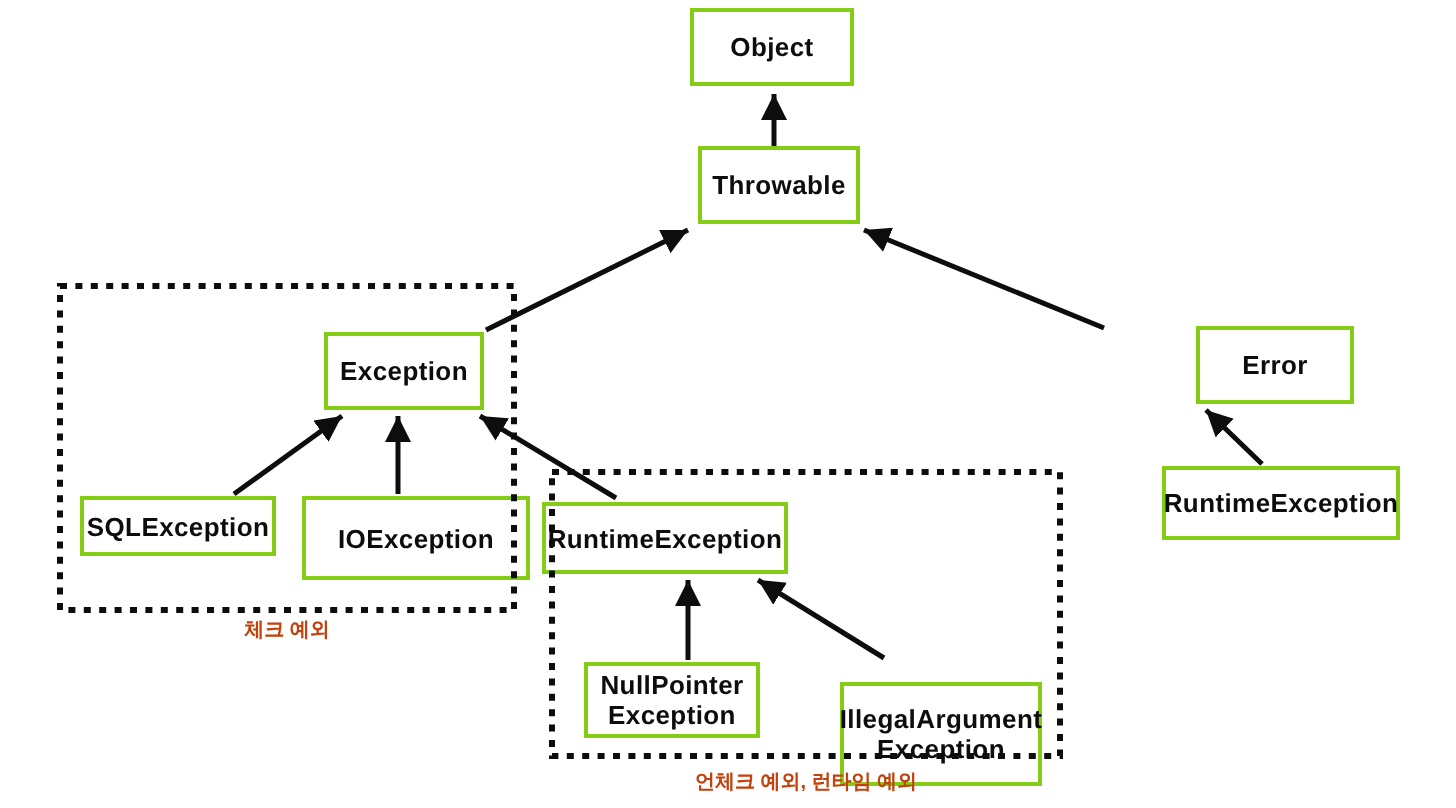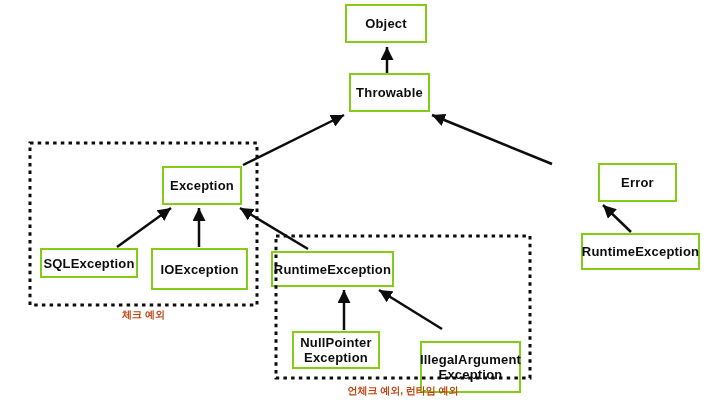--- a/index.html
+++ b/index.html
@@ -25,21 +25,21 @@
     justify-content: center;
     text-align: center;
     white-space: pre-line;
     letter-spacing: 0.2px;
   }
   #n-object          { left: 345px; top:   4px; width:  82px; height: 39px; }
   #n-throwable       { left: 349px; top:  73px; width:  81px; height: 39px; text-align: center; }
   #n-exception       { left: 162px; top: 166px; width:  80px; height: 39px; }
   #n-error           { left: 551px; top: 163px; width:  79px; height: 39px; margin-left: 47px; }
   #n-sql             { left:  40px; top: 248px; width:  98px; height: 30px; }
-  #n-io              { left: 151px; top: 248px; width:  97px; height: 42px; }
+  #n-io              { left: 151px; top: 248px; width:  114px; height: 42px; }
   #n-runtime         { left: 271px; top: 251px; width: 123px; height: 36px; }
   #n-nullpointer     { left: 292px; top: 331px; width: 88px; height: 38px; }
   #n-illegalargument { left: 420px; top: 341px; width: 101px; height: 52px; }
   #n-oom             { left: 581px; top: 233px; width: 119px; height: 37px; }
   .group-label {
     position: absolute;
     color: #c2410c;
     font-weight: bold;
     font-size: 10px;
     text-align: center;

